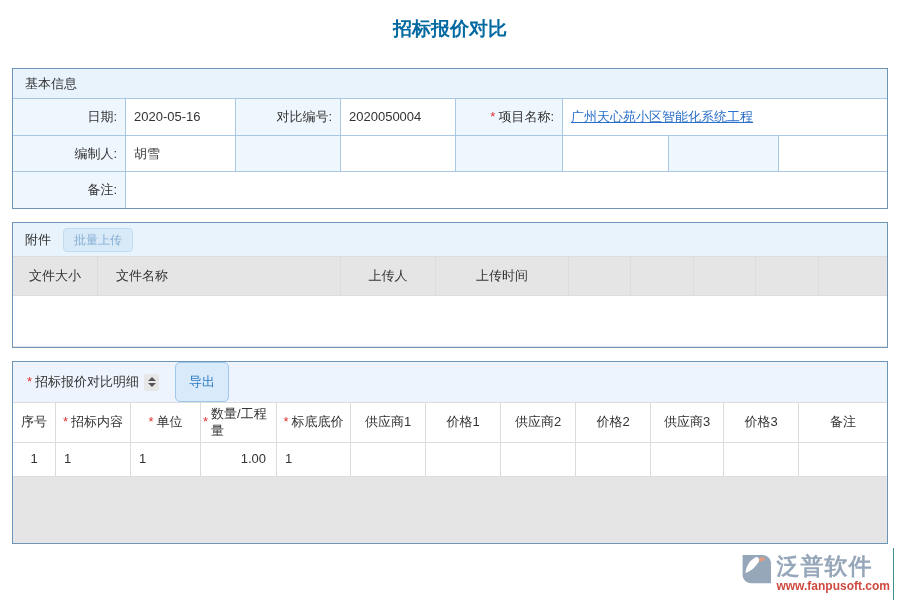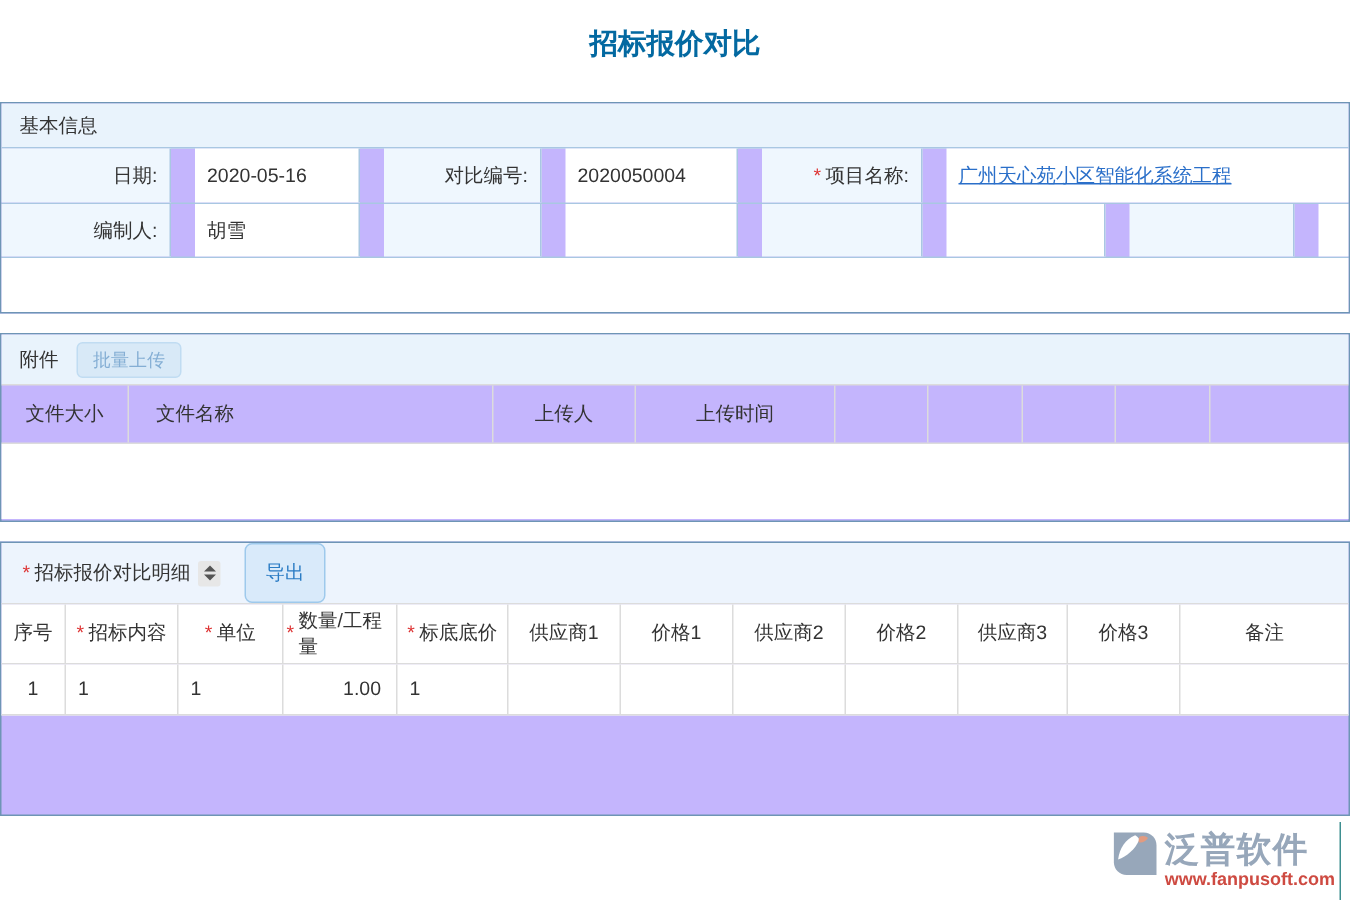--- a/index.html
+++ b/index.html
@@ -14,39 +14,39 @@
   }
   .page-title {
     text-align: center;
     font-size: 19px;
     font-weight: bold;
     color: #0369a1;
     padding-top: 16px;
     height: 46px;
   }
   .section {
-    margin: 0 0;
+    margin: 0 12px;
     border: 1px solid #6e95b5;
-    background: #c4b5fd;
+    background: #e5e5e5;
   }
   .sec1 { margin-top: 22px; }
   .sec2 { margin-top: 13px; height: 126px; }
   .sec3 { margin-top: 13px; height: 183px; }
 
   .sec-head {
     background: #e9f3fc;
     height: 30px;
     line-height: 30px;
     padding-left: 12px;
     border-bottom: 1px solid #a9c7e2;
     color: #333;
   }
 
   
-  .info-row { display: flex; border-bottom: 1px solid #a9c7e2; gap: 16px; }
+  .info-row { display: flex; border-bottom: 1px solid #a9c7e2; }
   .info-row:last-child { border-bottom: none; }
   .r1 { height: 37px; line-height: 36px; }
   .r2 { height: 36px; line-height: 35px; }
   .r3 { height: 36px; line-height: 35px; }
   .cell { border-right: 1px solid #a9c7e2; overflow: hidden; white-space: nowrap; }
   .cell:last-child { border-right: none; }
   .lab { background: #eff7fe; text-align: right; padding-right: 8px; }
   .val { background: #fff; text-align: left; padding-left: 8px; }
   .w1 { width: 113px; } .w2 { width: 110px; } .w3 { width: 105px; }
   .w4 { width: 115px; } .w5 { width: 107px; } .w6 { width: 106px; }
@@ -221,20 +221,21 @@
     <div class="cell val w2">胡雪</div>
     <div class="cell lab w3"></div>
     <div class="cell val w4"></div>
     <div class="cell lab w5"></div>
     <div class="cell val w6"></div>
     <div class="cell lab w7"></div>
     <div class="cell val grow"></div>
   </div>
 
   <div class="info-row r3">
+    <div class="cell lab w1">备注:</div>
     <div class="cell val grow"></div>
   </div>
 </div>
 
 <div class="section sec2">
   <div class="attach-head">
     <span>附件</span>
     <button class="btn-batch">批量上传</button>
   </div>
   <div class="attach-cols">

